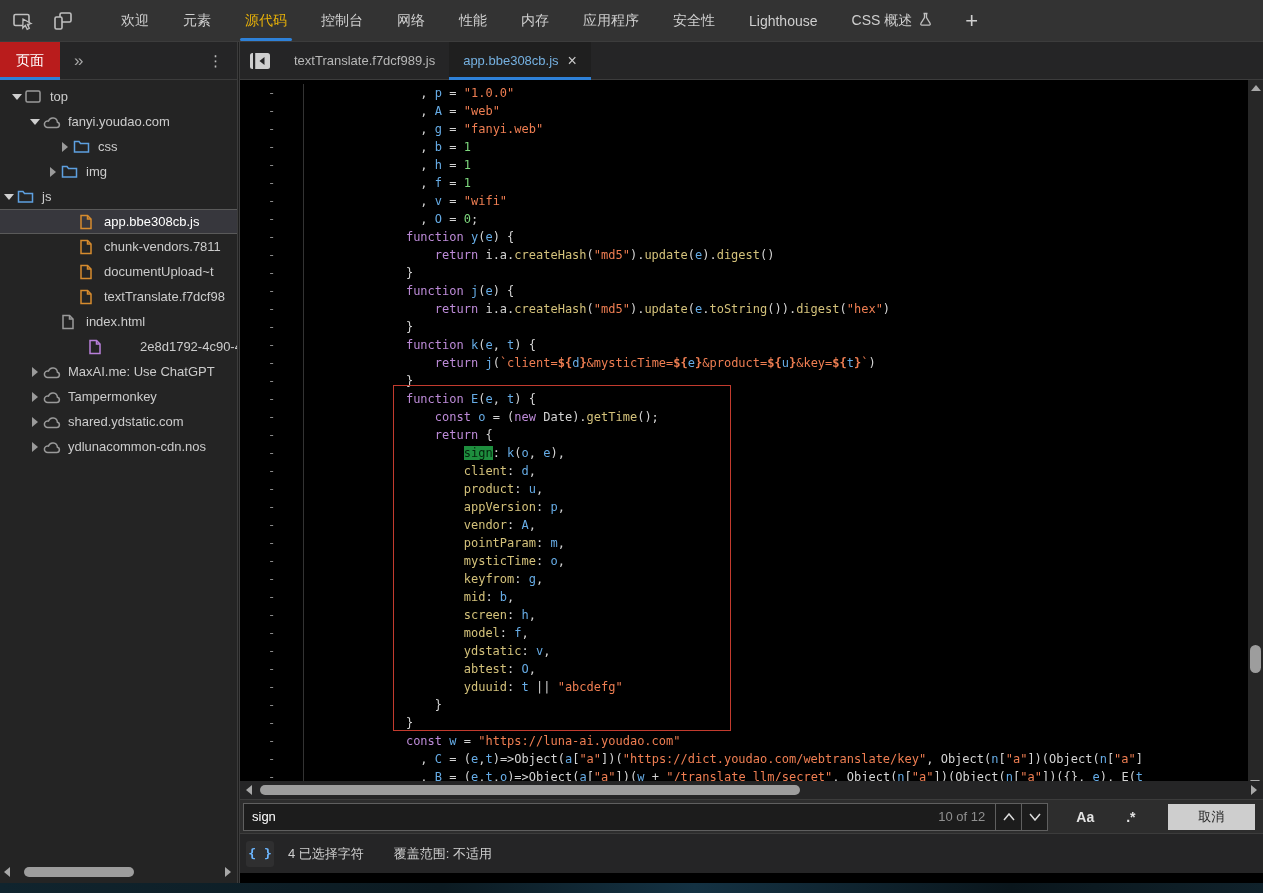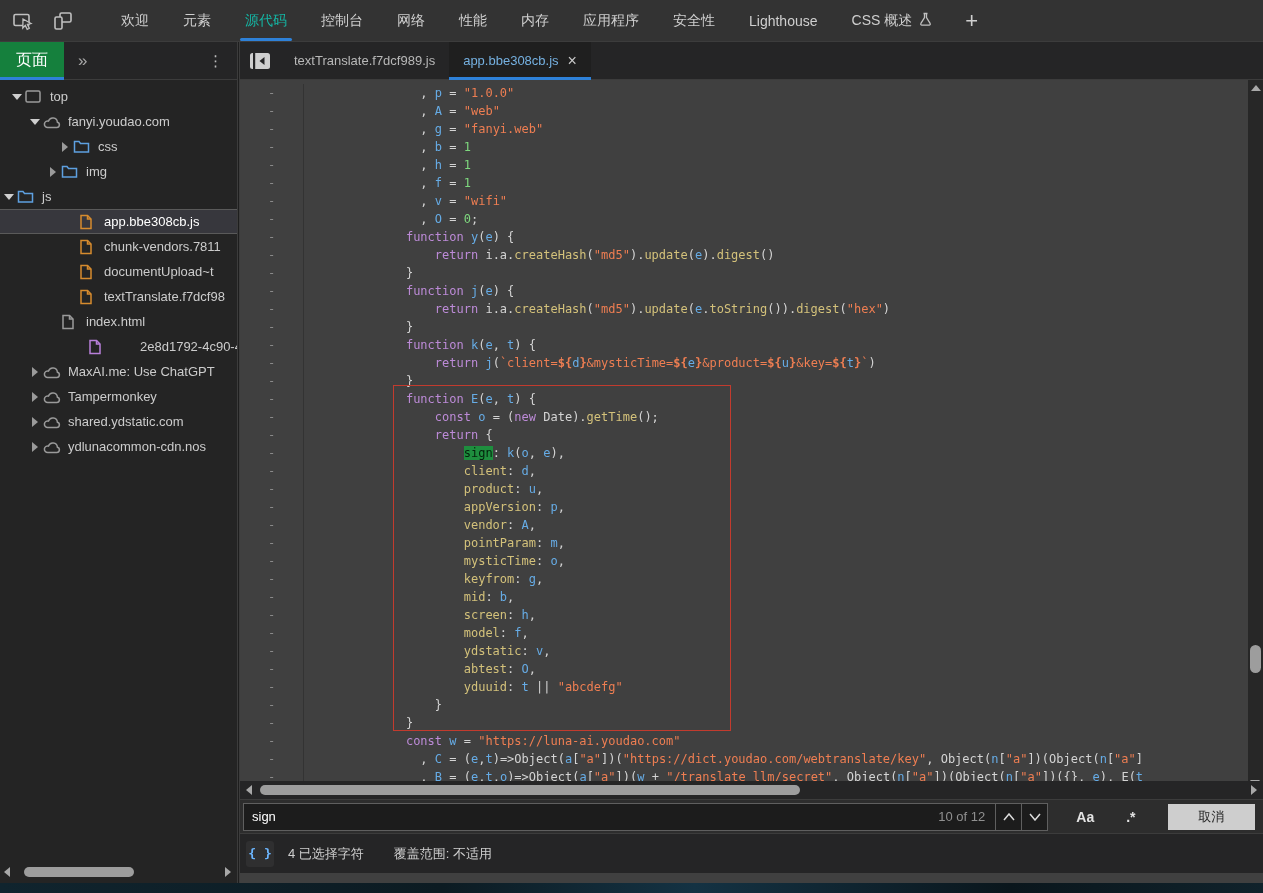--- a/index.html
+++ b/index.html
@@ -8,52 +8,52 @@
   .devtools { position:relative; width:1263px; height:893px; background:#1e1e1e; color:#ccc; }
 
   
   .toolbar { position:absolute; left:0; top:0; width:1263px; height:42px; background:#333333;
     border-bottom:1px solid #3c3c3c; display:flex; align-items:center; }
   .tb-icons { display:flex; align-items:center; gap:18px; padding:0 14px 0 12px; }
   .tb-icon { width:22px; height:22px; display:flex; align-items:center; justify-content:center; cursor:pointer; }
   .tb-tabs { display:flex; align-items:stretch; height:42px; margin-left:16px; }
   .tb-tab { display:flex; align-items:center; padding:0 17px; font-size:14px; color:#cfcfcf;
     position:relative; cursor:pointer; white-space:nowrap; }
-  .tb-tab.active { color:#14b8a6;align-items:center; }
+  .tb-tab.active { color:#eab308;align-items:center; }
   .tb-tab.active::after { content:""; position:absolute; left:12px; right:12px; bottom:1px; height:3px;
     background:#2e81d8; border-radius:2px; }
   .tb-tab .beaker { margin-left:7px; }
   .tb-plus { font-size:22px; color:#cfcfcf; padding:0 16px; cursor:pointer; }
 
   
   .sidebar { position:absolute; left:0; top:42px; width:237px; bottom:10px; background:#242424; }
   .side-header { height:38px; background:#252526; border-bottom:1px solid #3c3c3c;
     display:flex; align-items:center; }
-  .side-tab { height:38px; display:flex; align-items:center; padding:4px 16px; font-size:16px;
-    color:#fff; background:#15803d; position:relative; cursor:pointer; }
+  .side-tab { height:38px; display:flex; align-items:center; padding:4px 16px; font-size:14px;
+    color:#fff; background:#b91c1c; position:relative; cursor:pointer; }
   .side-tab::after { content:""; position:absolute; left:0; right:0; bottom:0; height:3px; background:#2e81d8; }
   .chev2 { font-size:17px; color:#a9a9a9; padding:0 14px; cursor:pointer; letter-spacing:-2px; }
   .kebab { margin-left:auto; padding:0 14px; color:#bdbdbd; font-size:15px; cursor:pointer; }
   .tree { position:absolute; top:38px; left:0; right:0; bottom:22px; overflow:hidden; padding-top:4px; }
   .trow { height:25px; display:flex; align-items:center; font-size:13px; color:#cccccc;
     white-space:nowrap; cursor:pointer; overflow:hidden; }
   .trow.selected { background:#37373d; border-top:1px solid #5a5a5a; border-bottom:1px solid #5a5a5a;
     color:#ffffff; height:25px; }
   .arrow-slot { width:17px; display:flex; justify-content:center; flex:none; }
   .ar-down { width:0; height:0; border-left:5px solid transparent; border-right:5px solid transparent;
     border-top:6px solid #cfcfcf; }
   .ar-right { width:0; height:0; border-top:5px solid transparent; border-bottom:5px solid transparent;
     border-left:6px solid #9a9a9a; }
   .t-icon { width:18px; height:16px; margin-right:7px; flex:none; display:flex; align-items:center; }
   .side-hscroll { position:absolute; left:0; right:0; bottom:0; height:22px; display:flex; align-items:center; }
   .sep-v { position:absolute; left:237px; top:42px; width:3px; bottom:10px; background:#1e1e1e;
     border-left:1px solid #3c3c3c; border-right:1px solid #3c3c3c; }
 
   
-  .editor { position:absolute; left:240px; top:42px; width:1023px; bottom:10px; background:#404040; }
+  .editor { position:absolute; left:240px; top:42px; width:1023px; bottom:10px; background:#000000; }
   .etabs { height:38px; background:#252526; border-bottom:1px solid #3c3c3c; display:flex; align-items:stretch; }
   .panel-toggle { width:40px; display:flex; align-items:center; justify-content:center; cursor:pointer; }
   .etab { display:flex; align-items:center; gap:9px; padding:0 14px; font-size:13px; color:#b8b8b8;
     cursor:pointer; position:relative; white-space:nowrap; }
   .etab.active { background:#1f1f1f; color:#75b0e0; }
   .etab.active::after { content:""; position:absolute; left:0; right:0; bottom:-1px; height:3px; background:#2e81d8; }
   .etab .close { color:#c8c8c8; font-size:16px; }
 
   .code-pane { position:absolute; left:0; top:38px; width:1023px; height:711px; overflow:hidden; }
   .code-lines { position:absolute; left:0; top:4px; width:2000px; }

